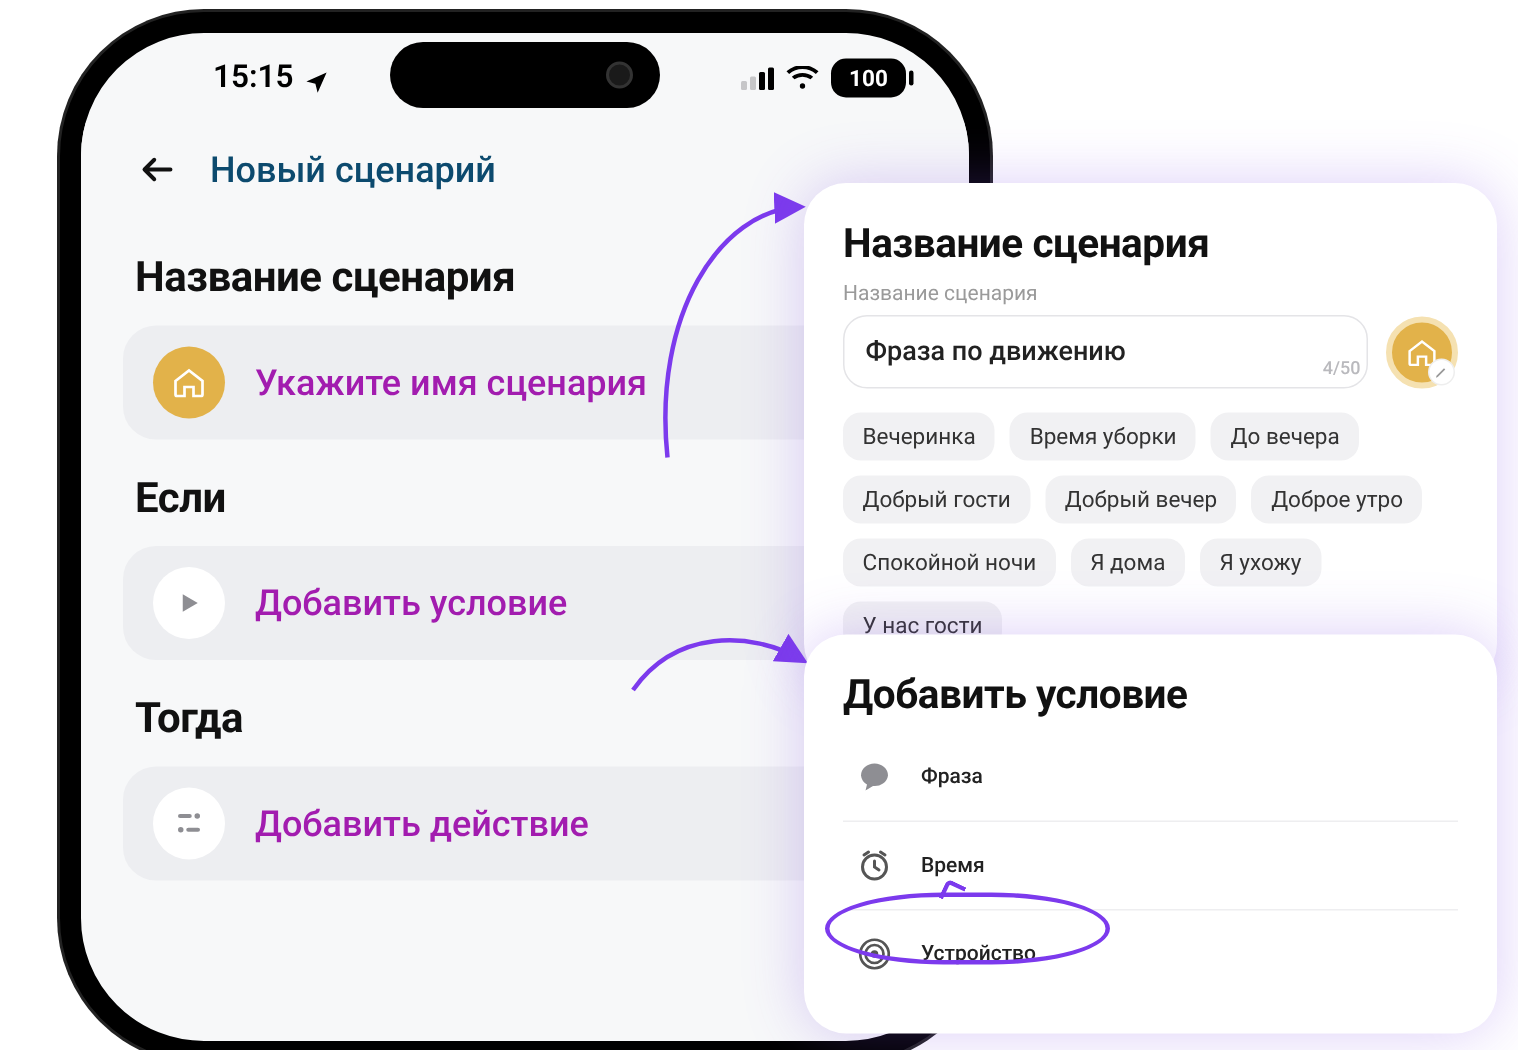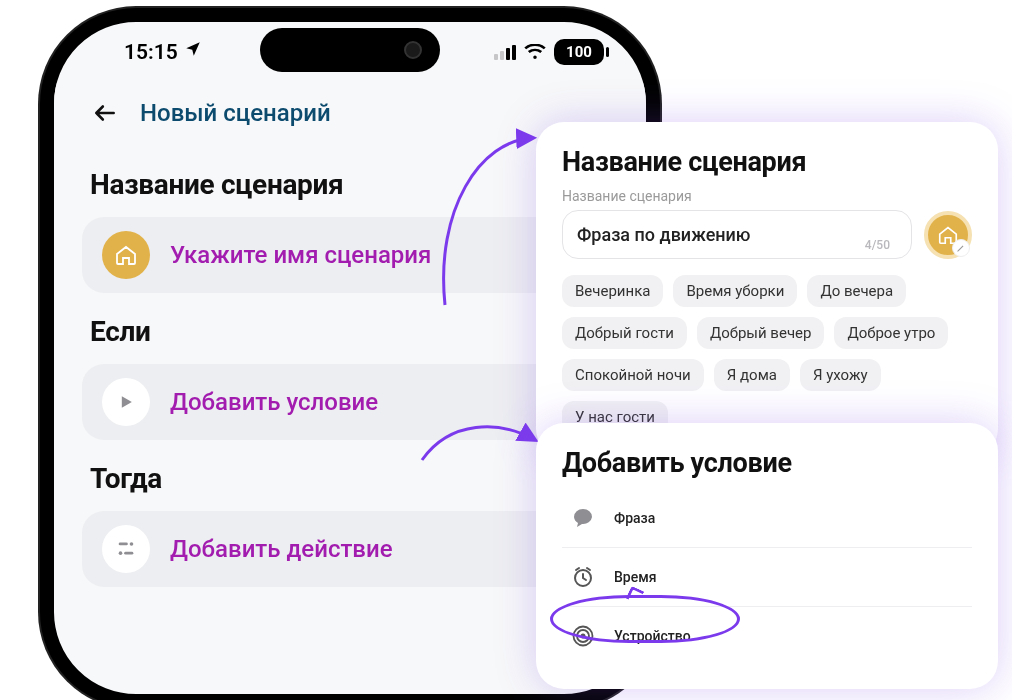--- a/index.html
+++ b/index.html
@@ -28,21 +28,21 @@
     height: 60px;
     position: relative;
     display: flex;
     align-items: center;
     justify-content: space-between;
     padding: 0 42px 0 70px;
     color: #000;
     font-weight: 600;
     font-size: 21px;
   }
-  .statusbar .time { display: flex; align-items: flex-start; gap: 6px; }
+  .statusbar .time { display: flex; align-items: flex-end; gap: 6px; margin-left: 18px; }
   .statusbar .right { display: flex; align-items: center; gap: 8px; }
   .island {
     position: absolute;
     left: 50%; transform: translateX(-50%);
     top: 6px;
     width: 180px; height: 44px;
     background: #000; border-radius: 28px;
   }
   .island::after {
     content: "";
@@ -124,21 +124,21 @@
   .name-row { display: flex; align-items: center; gap: 12px; }
   .name-input {
     flex: 1;
     border: 1px solid #e4e4e7;
     border-radius: 16px;
     padding: 13px 14px;
     font-size: 18px; font-weight: 500; color: #222;
     position: relative;
   }
   .name-input .counter {
-    position: absolute; right: 21px; bottom: 6px;
+    position: absolute; right: 4px; bottom: 6px;
     font-size: 12px; color: #b9b9bd;
   }
   .name-icon {
     width: 48px; height: 48px; border-radius: 50%;
     background: #e2b24a; color: #fff;
     display: flex; align-items: center; justify-content: center;
     position: relative; flex-shrink: 0;
     border: 4px solid #f5e1b1;
   }
   .name-icon .edit-dot {

